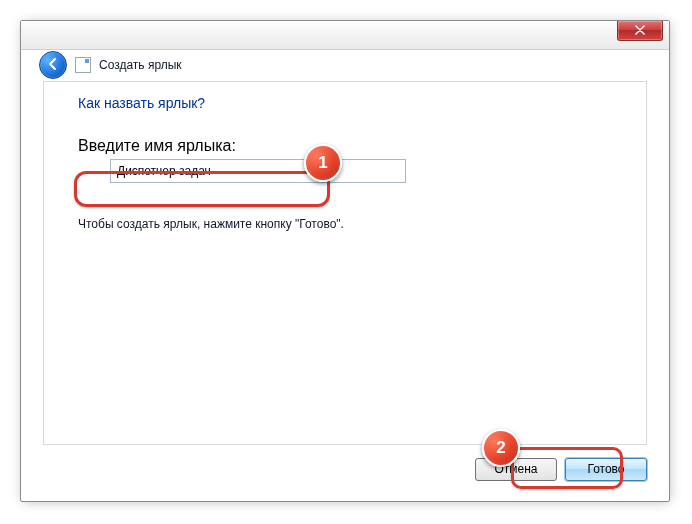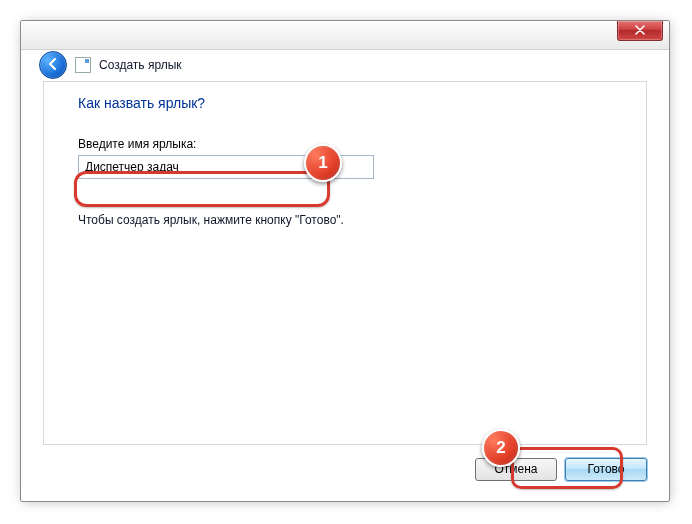--- a/index.html
+++ b/index.html
@@ -9,22 +9,22 @@
   .close-btn{position:absolute;right:6px;top:0;width:44px;height:19px;background:linear-gradient(#e57373,#c93c3c 49%,#b22a2a 50%,#d24444);border:1px solid #8a2c2c;border-top:none;border-radius:0 0 3px 3px;box-shadow:inset 0 0 0 1px rgba(255,255,255,0.25);display:flex;align-items:center;justify-content:center;cursor:default;}
   .close-btn svg{width:10px;height:10px;}
   .navrow{position:relative;height:30px;display:flex;align-items:center;padding-left:18px;gap:8px;}
   .back-btn{width:26px;height:26px;border-radius:50%;background:radial-gradient(circle at 30% 30%,#5fb4ff,#1a6fd8 60%,#0a4aa0);border:1px solid #0a4aa0;box-shadow:inset 0 0 2px rgba(255,255,255,0.6);display:flex;align-items:center;justify-content:center;cursor:default;}
   .back-btn svg{width:14px;height:14px;}
   .app-icon{width:14px;height:14px;background:#fff;border:1px solid #9aa;display:inline-block;position:relative;}
   .app-icon::before{content:"";position:absolute;right:1px;top:1px;width:4px;height:4px;background:#5aa0e0;}
   .dlg-title{font-size:12px;color:#0f172a;}
   .content{position:absolute;left:22px;right:22px;top:60px;bottom:56px;border:1px solid #d8d8d8;background:#fff;padding:13px 34px;}
   .heading{color:#003399;font-size:14px;margin-bottom:26px;}
-  .field-label{font-size:12px;margin-bottom:4px;}
-  .shortcut-input{width:296px;height:24px;border:1px solid #a7b7c7;padding:2px 6px;font-family:inherit;font-size:12px;box-sizing:border-box;outline:none;}
+  .field-label{font-size:16px;margin-bottom:4px;}
+  .shortcut-input{width:296px;height:24px;border:1px solid #a7b7c7;padding:2px 6px;font-family:inherit;font-size:12px;box-sizing:border-box;outline:none;margin-left:32px;}
   .hint{margin-top:34px;font-size:12px;color:#0f172a;}
   .footer{position:absolute;left:22px;right:22px;bottom:14px;height:36px;display:flex;align-items:center;justify-content:flex-end;gap:8px;}
   .btn{min-width:82px;height:23px;font-family:inherit;font-size:12px;border:1px solid #707070;background:linear-gradient(#f7f7f7,#e3e3e3);border-radius:3px;cursor:default;padding:0 10px;}
   .btn.primary{border:1px solid #3c7fb1;background:linear-gradient(#eaf6fd,#bee6fd 49%,#a7d9f5 50%,#cde9f8);box-shadow:0 0 0 1px rgba(60,150,210,0.5);}
   
   .callout-ring{position:absolute;border:3px solid #d63a2f;border-radius:12px;pointer-events:none;box-shadow:0 1px 2px rgba(0,0,0,0.25);}
   .callout-num{position:absolute;width:34px;height:34px;border-radius:50%;background:radial-gradient(circle at 30% 28%,#ff7a5c,#e13b24 60%,#a11c0e);border:2px solid #fff;box-shadow:0 2px 4px rgba(0,0,0,0.45),inset 0 0 6px rgba(255,255,255,0.2);color:#fff;font-weight:bold;font-size:17px;display:flex;align-items:center;justify-content:center;pointer-events:none;}
 </style>
 </head>
 <body>

